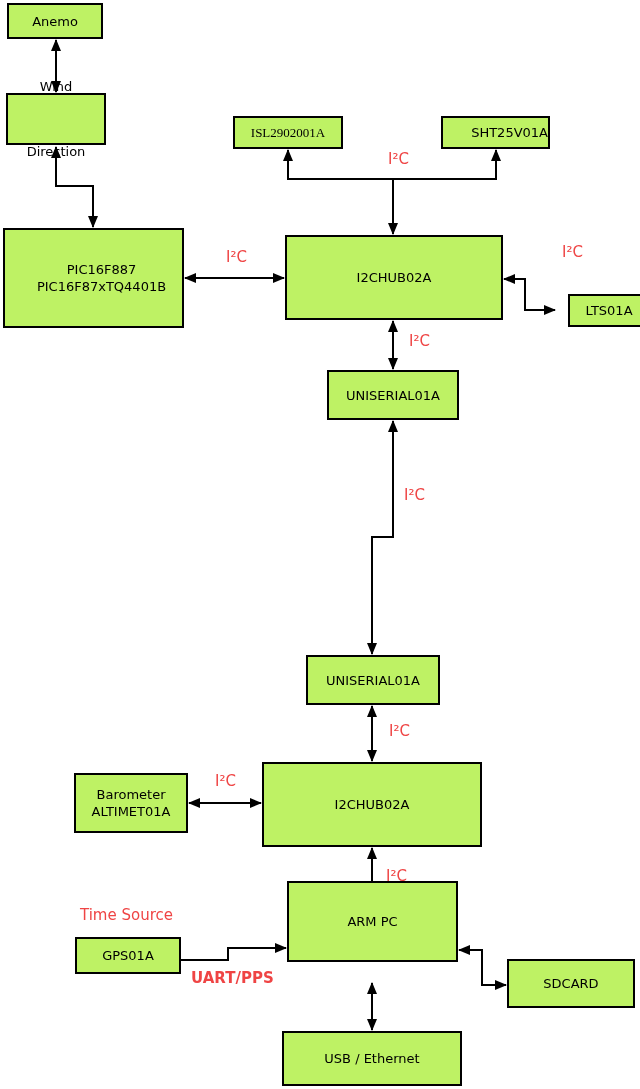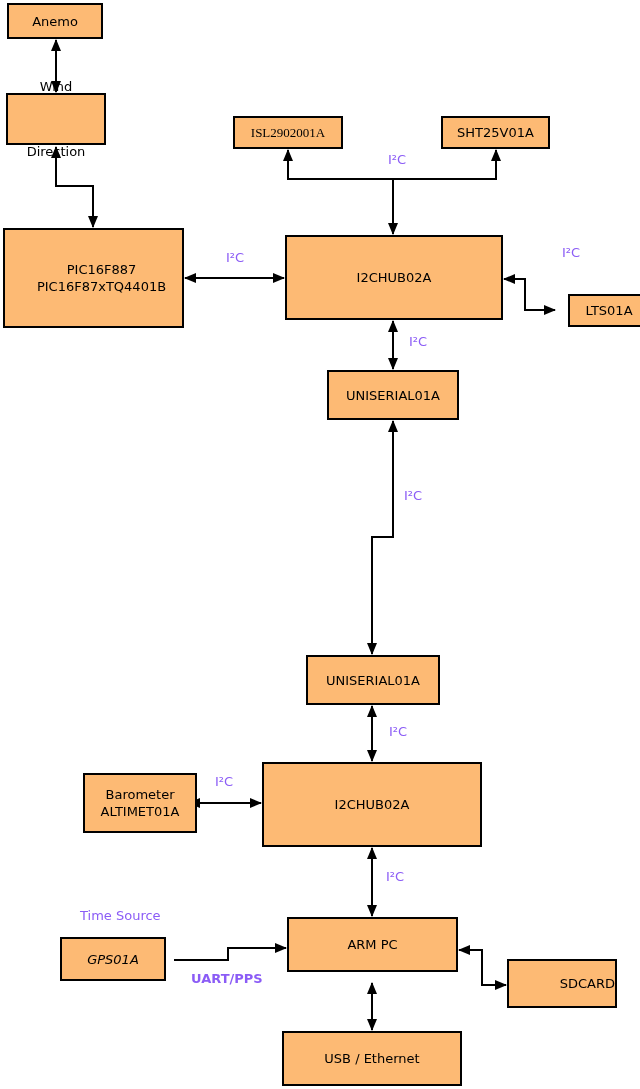--- a/index.html
+++ b/index.html
@@ -17,53 +17,53 @@
     overflow: hidden;
   }
   .wires {
     position: absolute;
     left: 0; top: 0;
     width: 640px; height: 1089px;
   }
   .node {
     position: absolute;
     box-sizing: border-box;
-    background: #fdba74;
+    background: #bef264;
     border: 2px solid #000000;
     display: flex;
     flex-direction: column;
     align-items: center;
     justify-content: center;
     text-align: center;
     font-size: 13px;
     line-height: 17px;
     color: #000000;
   }
   .edge-label {
     position: absolute;
-    font-size: 13px;
+    font-size: 15px;
     line-height: 15px;
     white-space: nowrap;
-    color: #8b5cf6;
+    color: #ef4444;
   }
   
   #n-anemo          { left: 7px;   top: 3px;    width: 96px;  height: 36px; }
   #n-wind           { left: 6px;   top: 93px;   width: 100px; height: 52px; gap: 48px; }
   #n-pic            { left: 3px;   top: 228px;  width: 181px; height: 100px; padding-left: 16px; }
   #n-isl            { left: 233px; top: 116px;  width: 110px; height: 33px; font-family: Liberation Serif, serif; }
-  #n-sht            { left: 441px; top: 116px;  width: 109px; height: 33px; }
+  #n-sht            { left: 441px; top: 116px;  width: 109px; height: 33px; align-items: flex-end; }
   #n-hub-top        { left: 285px; top: 235px;  width: 218px; height: 85px; }
   #n-lts            { left: 568px; top: 294px;  width: 82px;  height: 33px; }
   #n-uniserial-top  { left: 327px; top: 370px;  width: 132px; height: 50px; }
   #n-uniserial-bot  { left: 306px; top: 655px;  width: 134px; height: 50px; }
   #n-hub-bot        { left: 262px; top: 762px;  width: 220px; height: 85px; }
-  #n-barometer      { left: 83px;  top: 773px;  width: 114px; height: 60px; }
-  #n-gps            { left: 60px;  top: 937px;  width: 106px; height: 44px; font-style: italic; }
-  #n-armpc          { left: 287px; top: 917px;  width: 171px; height: 55px; }
-  #n-sdcard         { left: 507px; top: 959px;  width: 110px; height: 49px; align-items: flex-end; }
+  #n-barometer      { left: 74px;  top: 773px;  width: 114px; height: 60px; }
+  #n-gps            { left: 75px;  top: 937px;  width: 106px; height: 37px; }
+  #n-armpc          { left: 287px; top: 881px;  width: 171px; height: 81px; }
+  #n-sdcard         { left: 507px; top: 959px;  width: 128px; height: 49px; }
   #n-usb            { left: 282px; top: 1031px; width: 180px; height: 55px; }
   
   #l-sensors-i2c        { left: 388px; top: 152px; }
   #l-pic-i2c            { left: 226px; top: 250px; }
   #l-lts-i2c            { left: 562px; top: 245px; }
   #l-hub-uniserial-i2c  { left: 409px; top: 334px; }
   #l-uniserial-link-i2c { left: 404px; top: 488px; }
   #l-uniserial-hub-i2c  { left: 389px; top: 724px; }
   #l-barometer-i2c      { left: 215px; top: 774px; }
   #l-hub-armpc-i2c      { left: 386px; top: 869px; }

